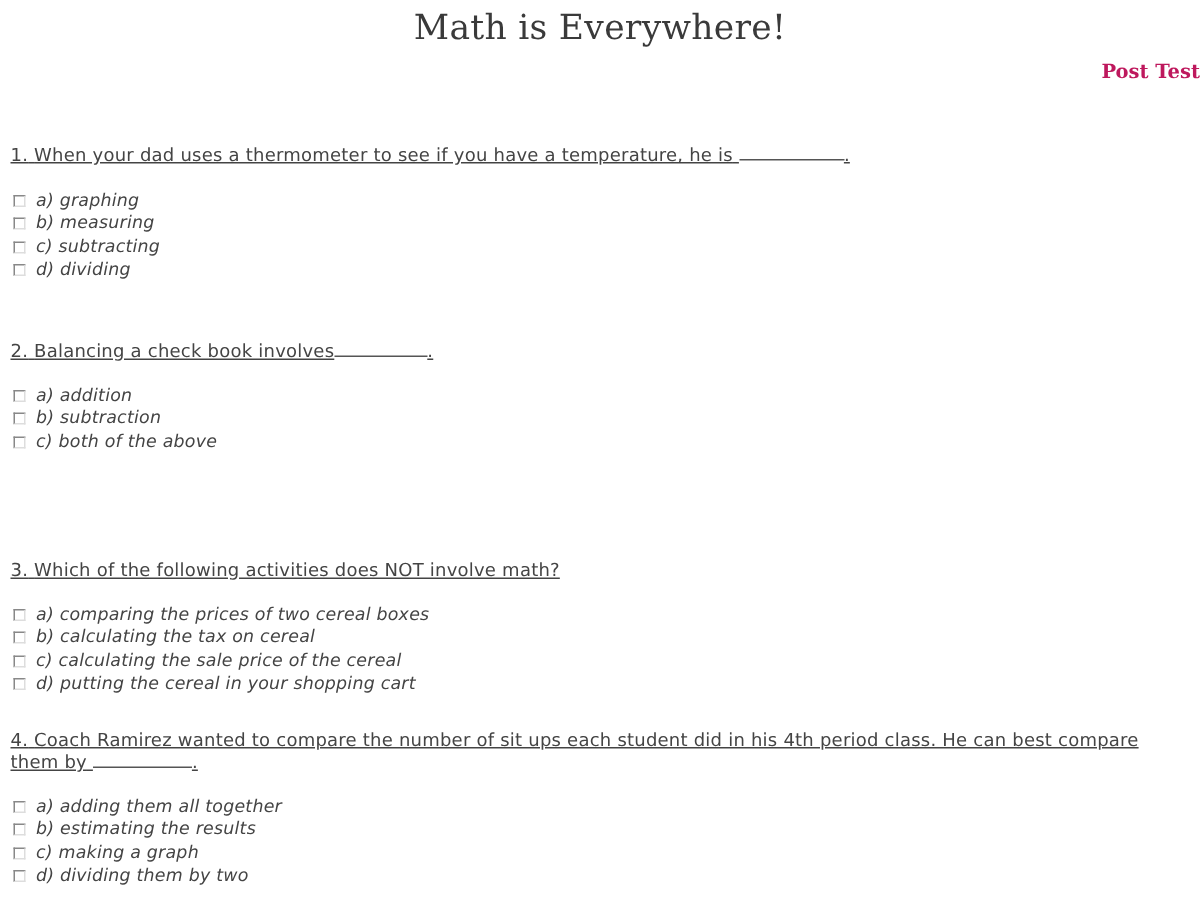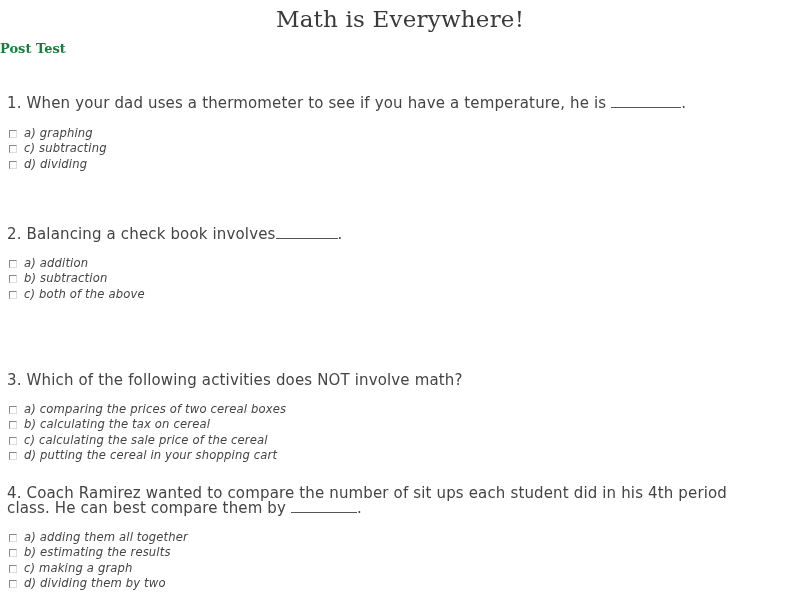--- a/index.html
+++ b/index.html
@@ -24,37 +24,38 @@
       font-family: "DejaVu Serif", serif;
       font-size: 23px;
       color: #3a3a3a;
       letter-spacing: 0.2px;
     }
     .subtitle {
       position: absolute;
       top: 41px;
       left: 0;
       width: 800px;
-      text-align: left;
+      text-align: right;
       font-family: "DejaVu Serif", serif;
       font-size: 13px;
       font-weight: bold;
-      color: #15803d;
+      color: #be185d;
     }
     .question {
       position: absolute;
       left: 7px;
       width: 780px;
     }
     .q-text {
       font-family: "DejaVu Sans", sans-serif;
-      font-size: 15px;
+      font-size: 12px;
       line-height: 15px;
       color: #444444;
       letter-spacing: 0.15px;
+      text-decoration: underline;
     }
     .blank {
       display: inline-block;
       border-bottom: 1px solid #555;
       height: 10px;
       vertical-align: baseline;
     }
     .options {
       margin-top: 10px;
       padding: 0;
@@ -93,20 +94,24 @@
 <div class="question" style="top:96px;">
   <div class="q-text">
     <span>1.</span>
     <span>When your dad uses a thermometer to see if you have a temperature, he is</span>
     <span class="blank" style="width:70px;"></span><span>.</span>
   </div>
   <ul class="options" style="margin-top:14px;">
     <li class="option">
         <span class="radio"></span>
         <span>a) graphing</span>
+      </li>
+    <li class="option">
+        <span class="radio"></span>
+        <span>b) measuring</span>
       </li>
     <li class="option">
         <span class="radio"></span>
         <span>c) subtracting</span>
       </li>
     <li class="option">
         <span class="radio"></span>
         <span>d) dividing</span>
       </li>
   </ul>

